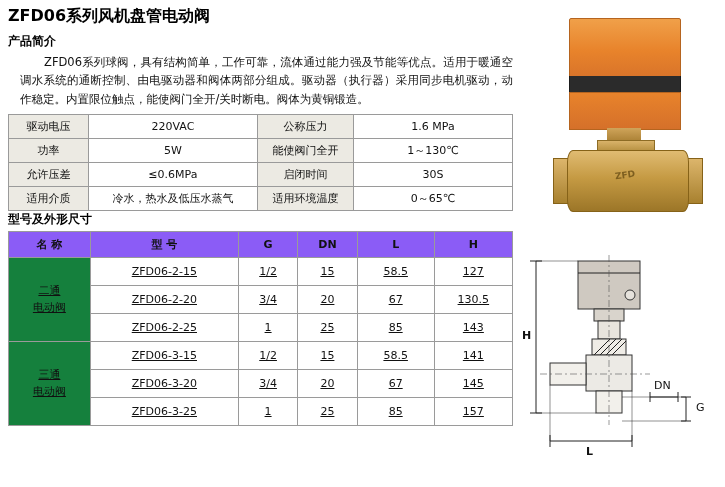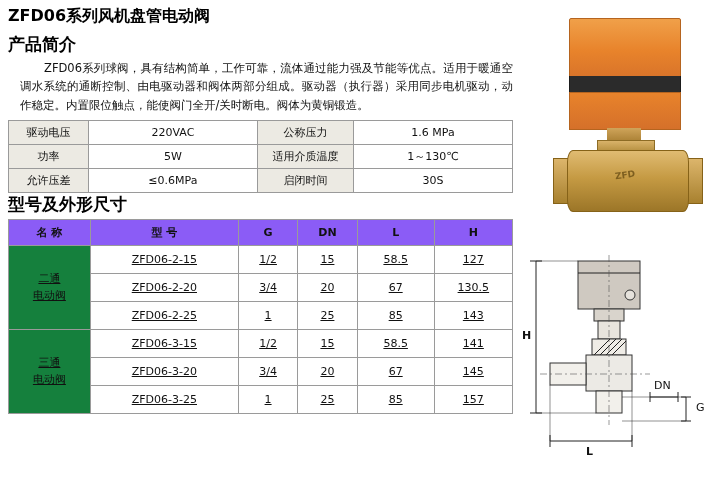--- a/index.html
+++ b/index.html
@@ -13,21 +13,21 @@
   .page{position:absolute;left:0;top:0;width:725px;height:487px;}
 
   
   .left{position:absolute;left:8px;top:6px;width:505px;}
 
   h1.title{
     font-size:16px;font-weight:bold;margin:0 0 6px 0;
     letter-spacing:0px;color:#000;
   }
   h2.section{
-    font-size:17px;font-weight:bold;margin:4px 0 3px 0;color:#000;
+    font-size:12px;font-weight:bold;margin:4px 0 3px 0;color:#000;
   }
   p.intro{
     margin:0 0 6px 12px;font-size:11.5px;line-height:1.6;
     text-indent:24px;text-align:justify;color:#111;
   }
 
   
   table{border-collapse:collapse;width:505px;background:#fff;}
   table td,table th{
     border:1px solid #9a9a9a;
@@ -122,28 +122,34 @@
       <tbody>
         <tr>
           <td>驱动电压</td>
           <td>220VAC</td>
           <td>公称压力</td>
           <td>1.6 MPa</td>
         </tr>
         <tr>
           <td>功率</td>
           <td>5W</td>
-          <td>适用介质温度</td>
+          <td>能使阀门全开</td>
           <td>1～130℃</td>
         </tr>
         <tr>
           <td>允许压差</td>
           <td>≤0.6MPa</td>
           <td>启闭时间</td>
           <td>30S</td>
+        </tr>
+        <tr>
+          <td>适用介质</td>
+          <td>冷水，热水及低压水蒸气</td>
+          <td>适用环境温度</td>
+          <td>0～65℃</td>
         </tr>
       </tbody>
     </table>
 
     <h2 class="section" style="margin-top:0">型号及外形尺寸</h2>
     <table class="models">
       <colgroup>
         <col class="c1">
           <col class="c2">
           <col class="c3">

